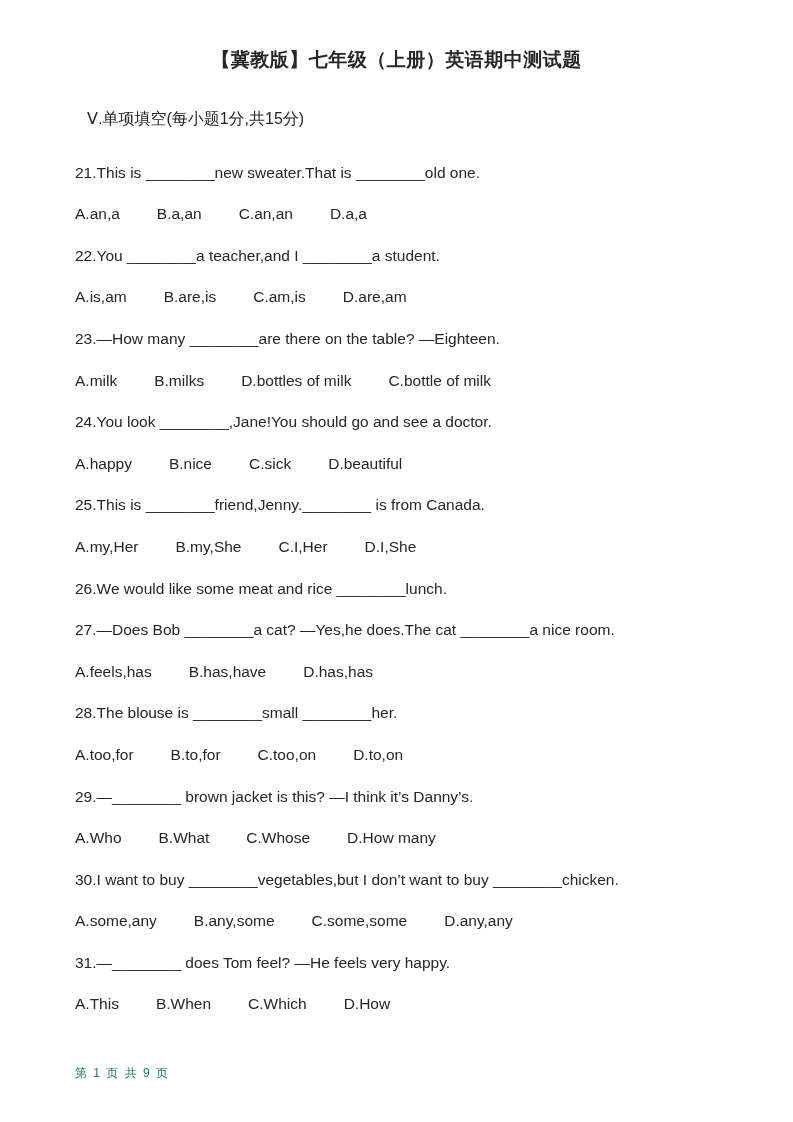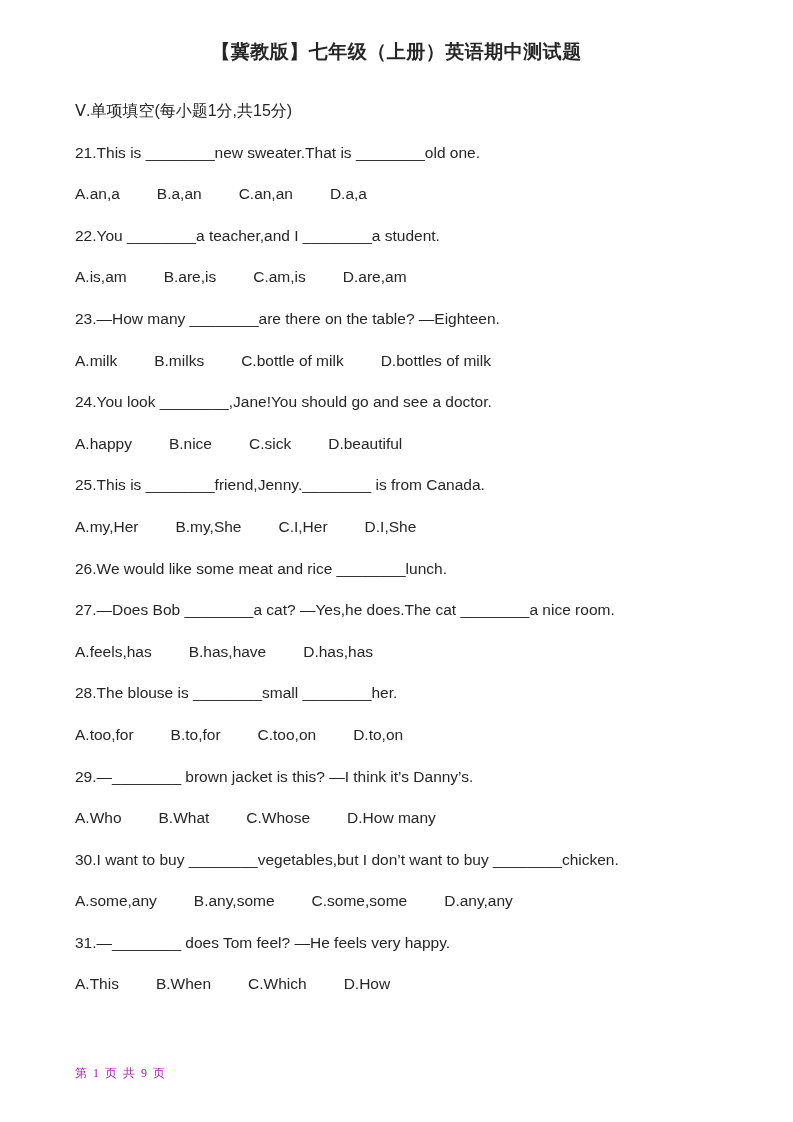--- a/index.html
+++ b/index.html
@@ -7,31 +7,31 @@
     width: 793px;
     height: 1122px;
     background: #ffffff;
     position: relative;
     overflow: hidden;
     font-family: "Liberation Sans", "DejaVu Sans", sans-serif;
     color: #262626;
   }
   .page { position: absolute; inset: 0; }
   .doc-title {
-    margin: 0;
+    margin: 8px;
     padding-top: 40px;
     text-align: center;
     font-size: 19px;
     font-weight: bold;
     letter-spacing: 0.5px;
     line-height: 24px;
   }
   .content { margin: 26px 36px 0 75px; }
   .section-header {
-    margin: 0;
+    margin: 12px;
     font-size: 16px;
     line-height: 41.6px;
     white-space: pre-wrap;
   }
   .q-text {
     margin: 0;
     font-size: 15.5px;
     line-height: 41.6px;
     white-space: pre-wrap;
   }
@@ -42,24 +42,23 @@
     display: flex;
     column-gap: 37px;
     white-space: pre;
   }
   .q-options span { display: inline-block; }
   .page-footer {
     position: absolute;
     left: 75px;
     top: 1063px;
     font-size: 12px;
-    color: #a21caf;
+    color: #0f766e;
     letter-spacing: 1.5px;
     line-height: 20px;
-    font-family: Liberation Serif, serif;
   }
 </style>
 </head>
 <body>
 
 <div class="page">
   <h1 class="doc-title">【冀教版】七年级（上册）英语期中测试题</h1>
 
   <div class="content">
     <p class="section-header">Ⅴ.单项填空(每小题1分,共15分)</p>
@@ -77,22 +76,22 @@
       <span>A.is,am</span>
       <span>B.are,is</span>
       <span>C.am,is</span>
       <span>D.are,am</span>
     </p>
 
     <p class="q-text">23.—How many ________are there on the table? —Eighteen.</p>
     <p class="q-options">
       <span>A.milk</span>
       <span>B.milks</span>
+      <span>D.bottles of milk</span>
       <span>C.bottle of milk</span>
-      <span>D.bottles of milk</span>
     </p>
 
     <p class="q-text">24.You look ________,Jane!You should go and see a doctor.</p>
     <p class="q-options">
       <span>A.happy</span>
       <span>B.nice</span>
       <span>C.sick</span>
       <span>D.beautiful</span>
     </p>
 

